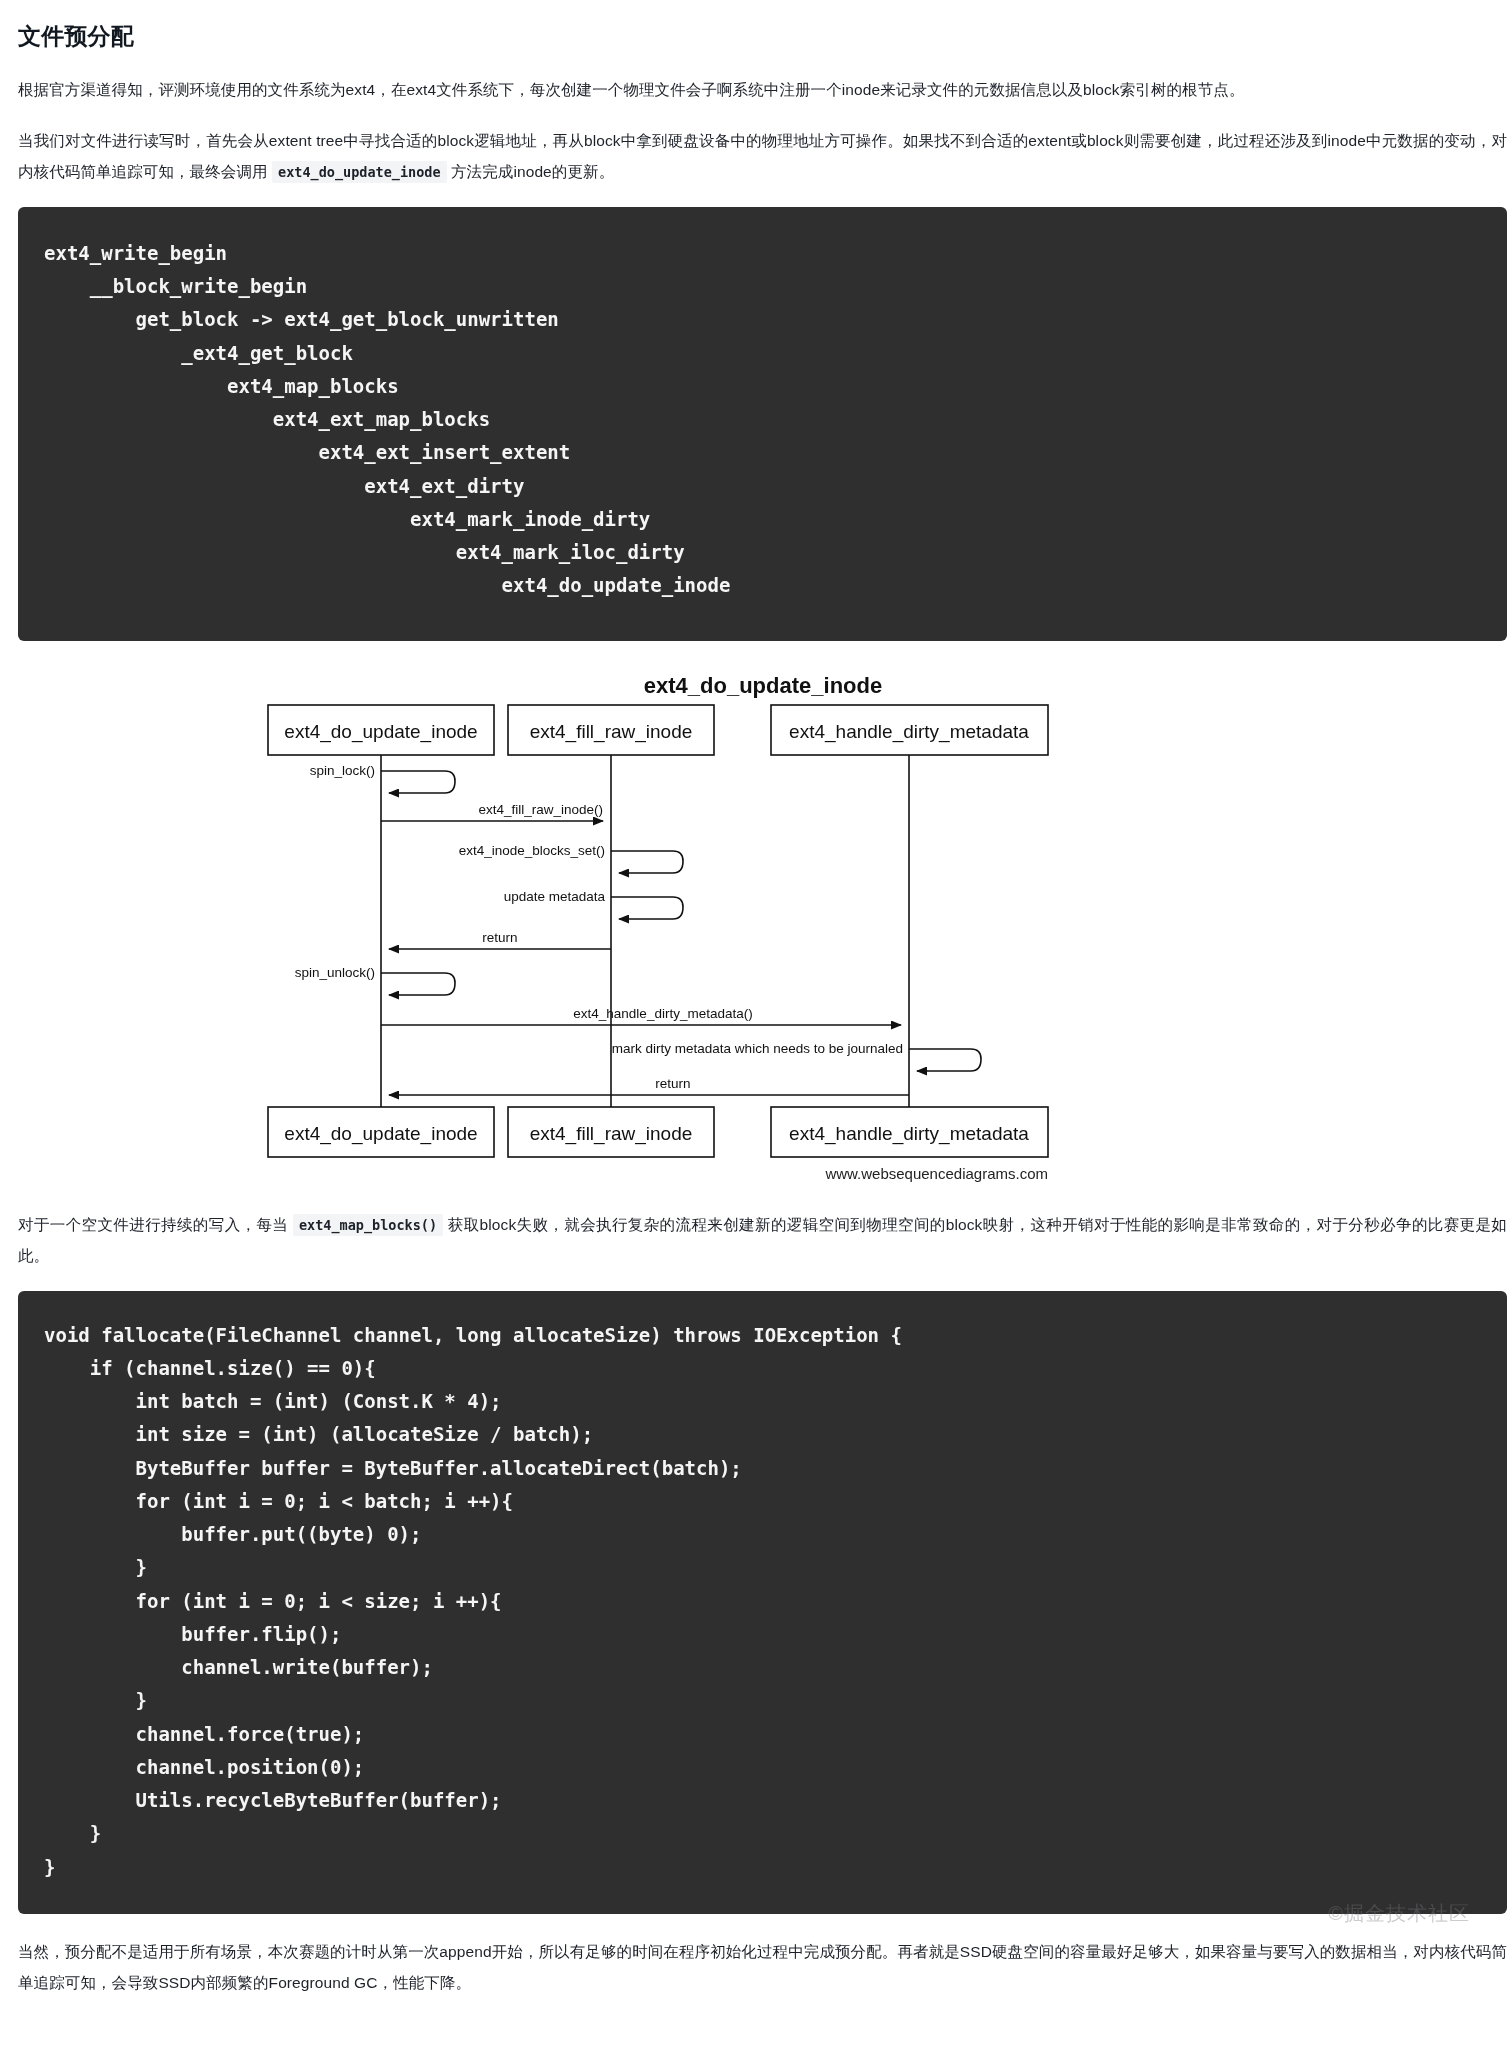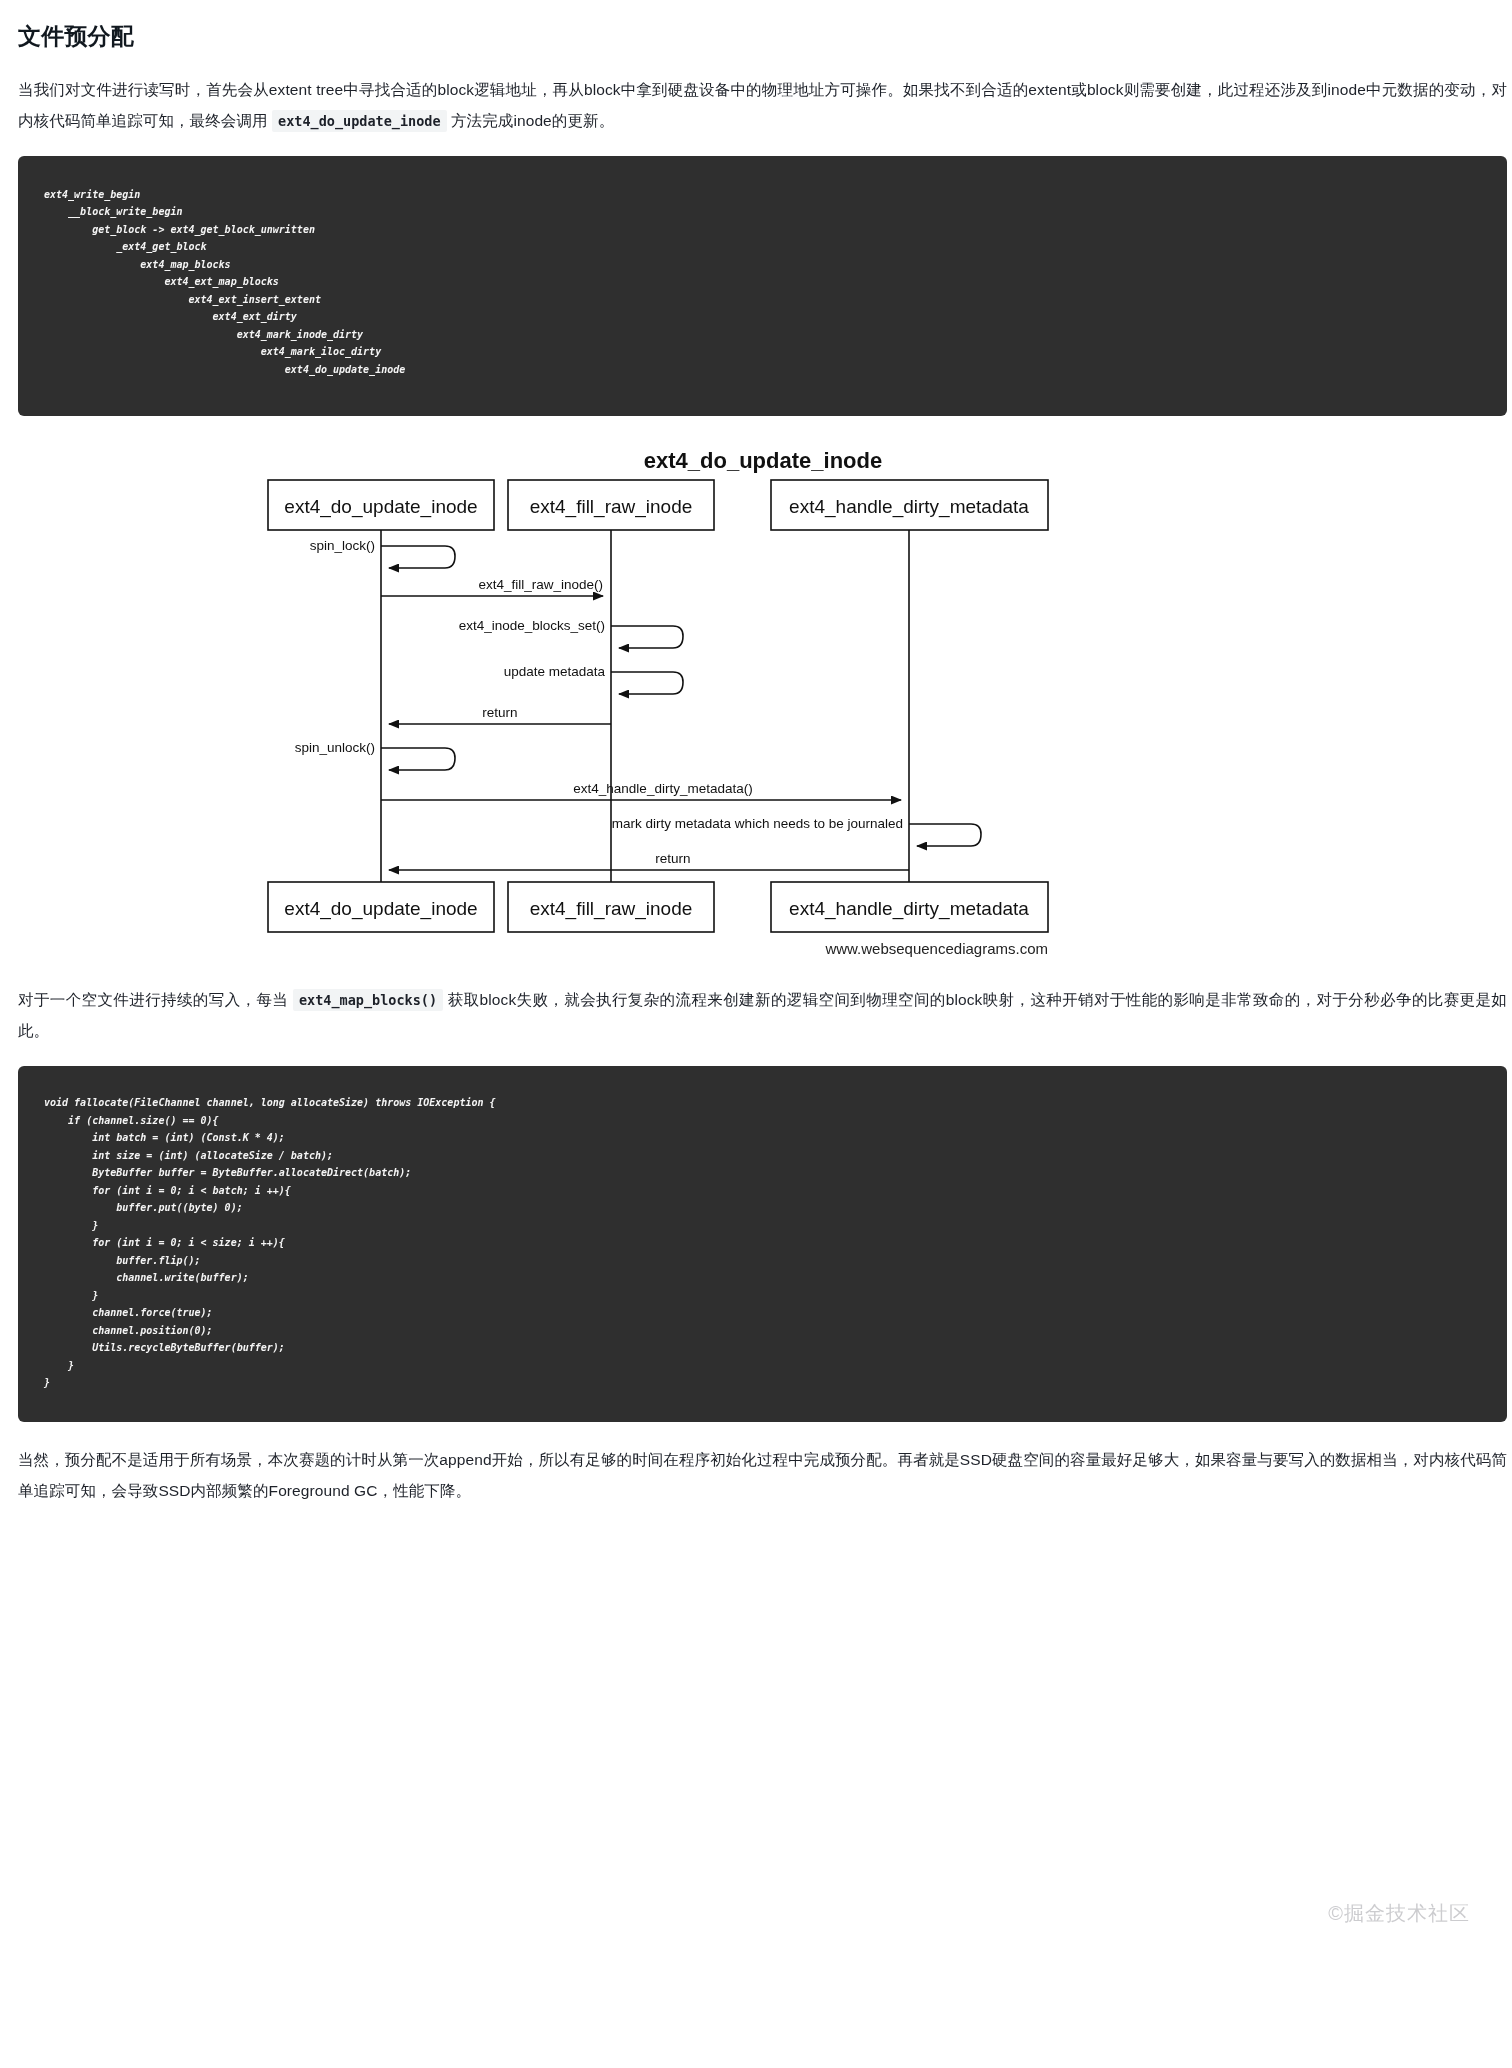--- a/index.html
+++ b/index.html
@@ -43,28 +43,27 @@
     border-radius: 2px;
     font-weight: bold;
     letter-spacing: 0;
   }
   strong.em { font-weight: bold; }
   pre.codeblock {
     background: #2f2f2f;
     color: #f5f5f5;
     border-radius: 6px;
     font-family: "DejaVu Sans Mono", "Liberation Mono", monospace;
-    font-size: 10px;
+    font-size: 19px;
     line-height: 1.75;
     margin: 16px 0 22px 0;
     padding: 28px 26px 30px 26px;
     white-space: pre;
     overflow: hidden;
     font-weight: bold;
-    font-style: italic;
   }
   pre.codeblock.trace { padding: 30px 26px 38px 26px; }
 
   
   .diagram-wrap {
     width: 100%;
     margin: 6px 0 26px 0;
     display: block;
   }
   svg.seqdiag { display: block; margin: 0 auto; }
@@ -79,20 +78,23 @@
     pointer-events: none;
   }
 </style>
 </head>
 <body>
 
 <div class="page">
 
   <h1 class="section-title">文件预分配</h1>
 
+  <p class="para">
+    <span>根据官方渠道得知，评测环境使用的文件系统为ext4，在ext4文件系统下，每次创建一个物理文件会子啊系统中注册一个inode来记录文件的元数据信息以及block索引树的根节点。</span>
+  </p>
 
   <p class="para">
     <span>当我们对文件进行读写时，首先会从extent tree中寻找合适的block逻辑地址，再从block中拿到硬盘设备中的物理地址方可操作。如果找不到合适的extent或block则需要创建，此过程还涉及到inode中元数据的变动，对内核代码简单追踪可知，最终会调用</span>
     <code class="inline">ext4_do_update_inode</code>
     <span>方法完成inode的更新。</span>
   </p>
 
   <pre class="codeblock trace">ext4_write_begin
     __block_write_begin
         get_block -&gt; ext4_get_block_unwritten

